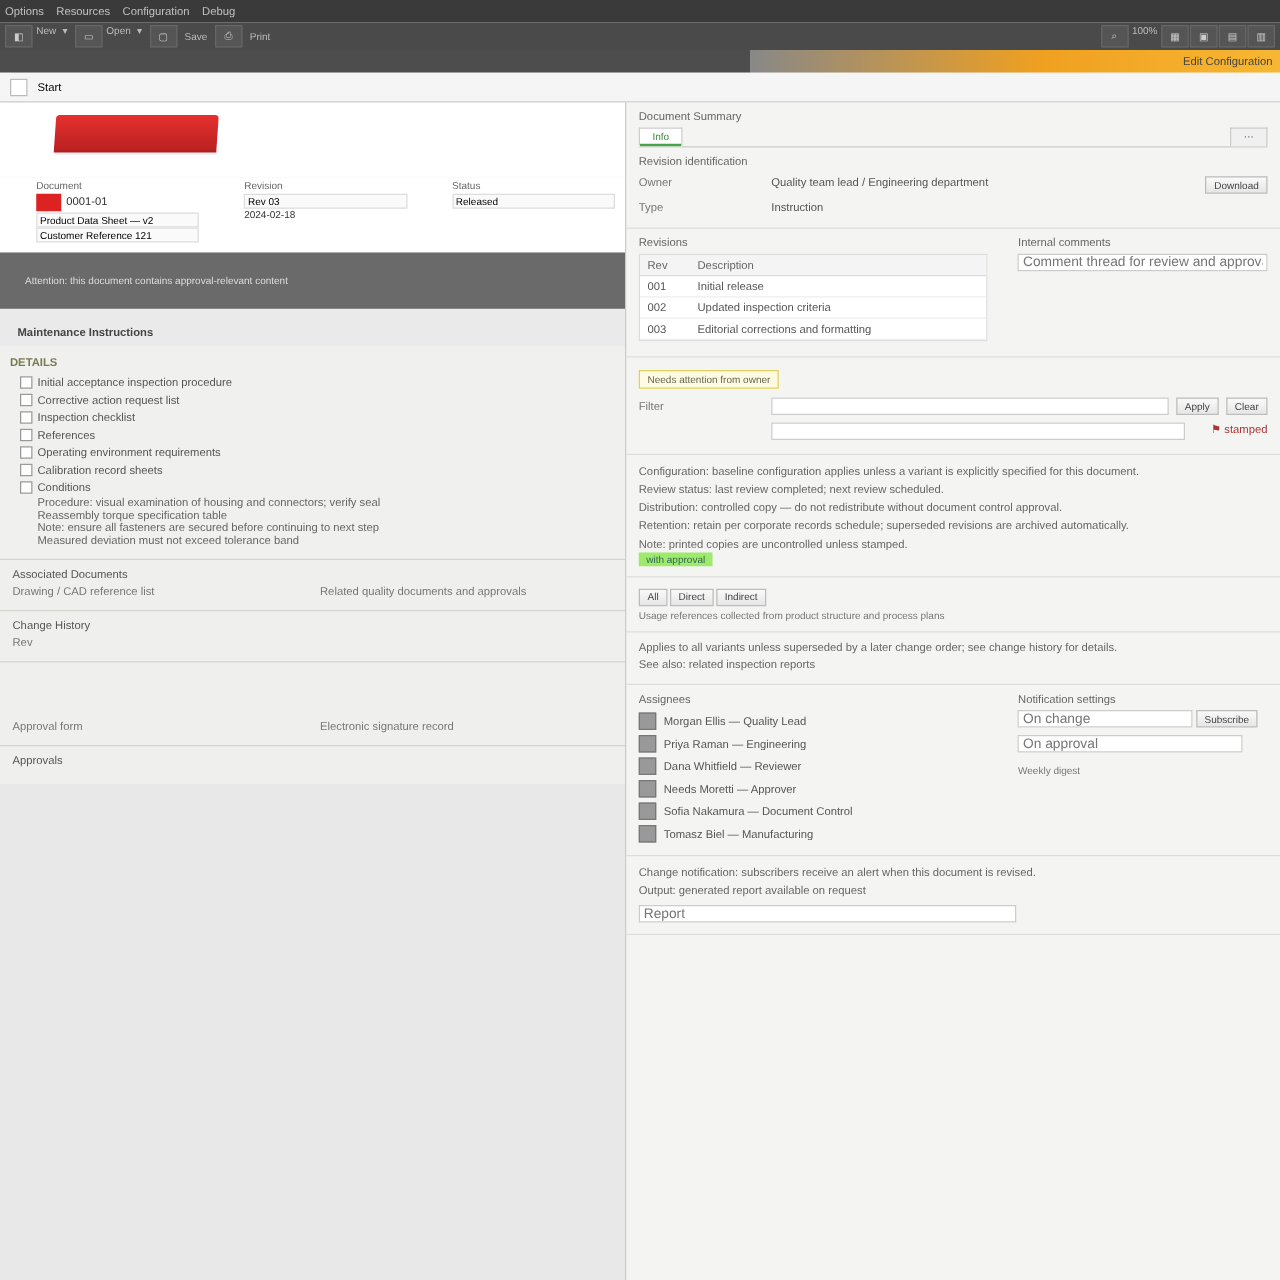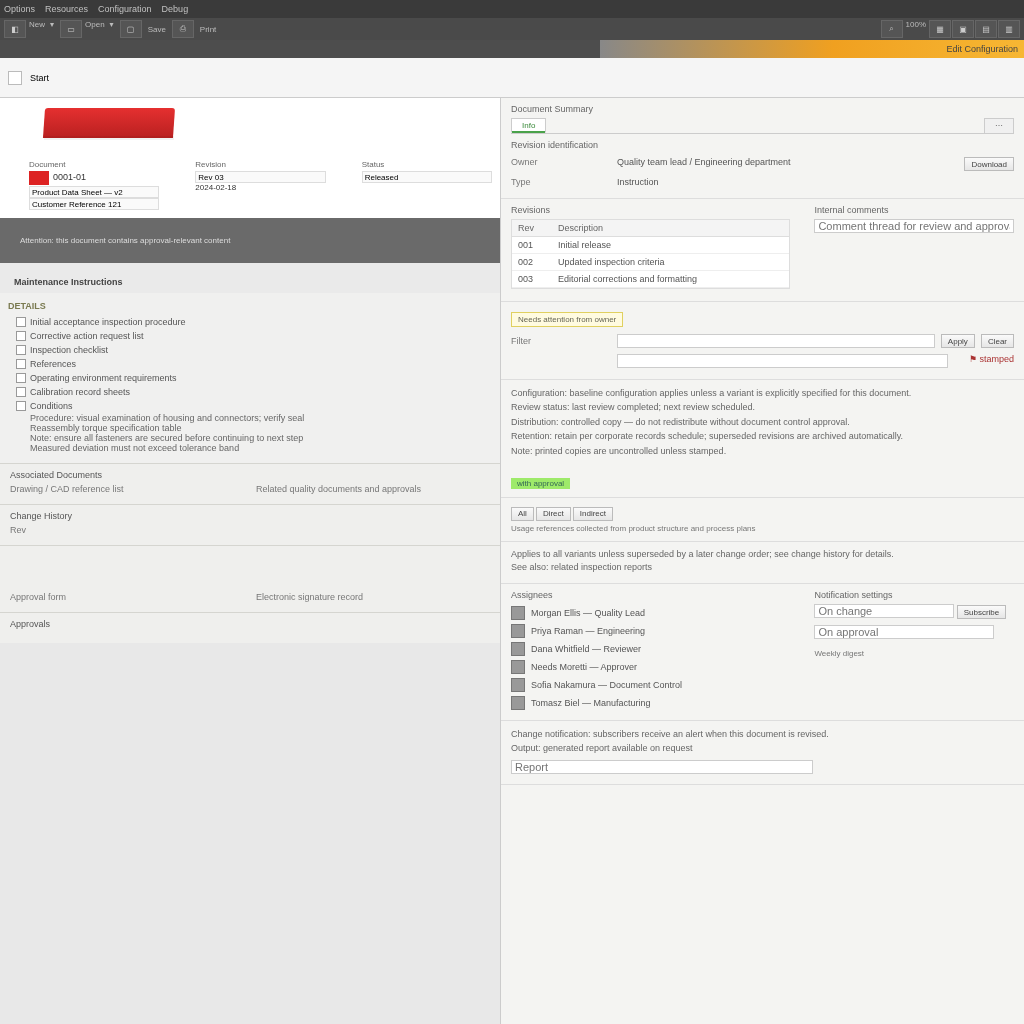--- a/index.html
+++ b/index.html
@@ -14,21 +14,21 @@
 .tool-btn { width:22px; height:18px; background:#555; border:1px solid #666; display:flex; align-items:center; justify-content:center; color:#ccc; font-size:8px; }
 .tool-lbl { color:#bbb; font-size:8px; padding:0 2px; }
 .tool-group { display:flex; gap:1px; }
 
 
 .banner-row { height:18px; display:flex; }
 .banner-left { flex:0 0 600px; background:#4d4d4d; }
 .banner-right { flex:1; background:linear-gradient(to right,#888 0%,#f0a020 55%,#f7b733 100%); display:flex; align-items:center; justify-content:flex-end; padding-right:6px; color:#444; font-size:8px; }
 
 
-.subbar { height:40px; background:#f5f5f5; display:flex; align-items:center; padding:0 8px; gap:8px; border-bottom:1px solid #ccc; }
+.subbar { height:24px; background:#f5f5f5; display:flex; align-items:center; padding:0 8px; gap:8px; border-bottom:1px solid #ccc; }
 .subbar .doc-ico { width:14px; height:14px; background:#fff; border:1px solid #bbb; }
 
 
 .split { display:flex; height:calc(100% - 82px); }
 .left-pane  { flex:0 0 500px; display:flex; flex-direction:column; overflow:hidden; }
 .right-pane { flex:1; display:flex; flex-direction:column; overflow:hidden; background:#f4f4f2; border-left:1px solid #ccc; }
 
 
 .logo-row { height:60px; background:#fff; padding:6px 10px; position:relative; }
 .red-logo { position:absolute; top:10px; left:44px; width:130px; height:30px; background:linear-gradient(#e53030,#b92020); border-radius:3px 3px 0 0; transform:skewX(-4deg); }
@@ -309,21 +309,21 @@
     </div>
 
     <div class="r-sec">
       <div class="blur" style="color:#666;font-size:8px;line-height:1.6">
         <div>Configuration: baseline configuration applies unless a variant is explicitly specified for this document.</div>
         <div>Review status: last review completed; next review scheduled.</div>
         <div>Distribution: controlled copy — do not redistribute without document control approval.</div>
         <div>Retention: retain per corporate records schedule; superseded revisions are archived automatically.</div>
         <div>Note: printed copies are uncontrolled unless stamped.</div>
       </div>
-      <span style="display:inline-block;background:#9eea6a;color:#365;padding:1px 6px;font-size:8px;margin-top:20px">with approval</span>
+      <span style="display:inline-block;background:#9eea6a;color:#365;padding:1px 6px;font-size:8px;margin-top:0">with approval</span>
     </div>
 
     <div class="r-sec">
       <div style="display:flex;gap:2px;margin:3px 0">
         <button class="r-btn">All</button>
         <button class="r-btn">Direct</button>
         <button class="r-btn">Indirect</button>
       </div>
       <div class="blur" style="color:#777;font-size:8px">Usage references collected from product structure and process plans</div>
     </div>

